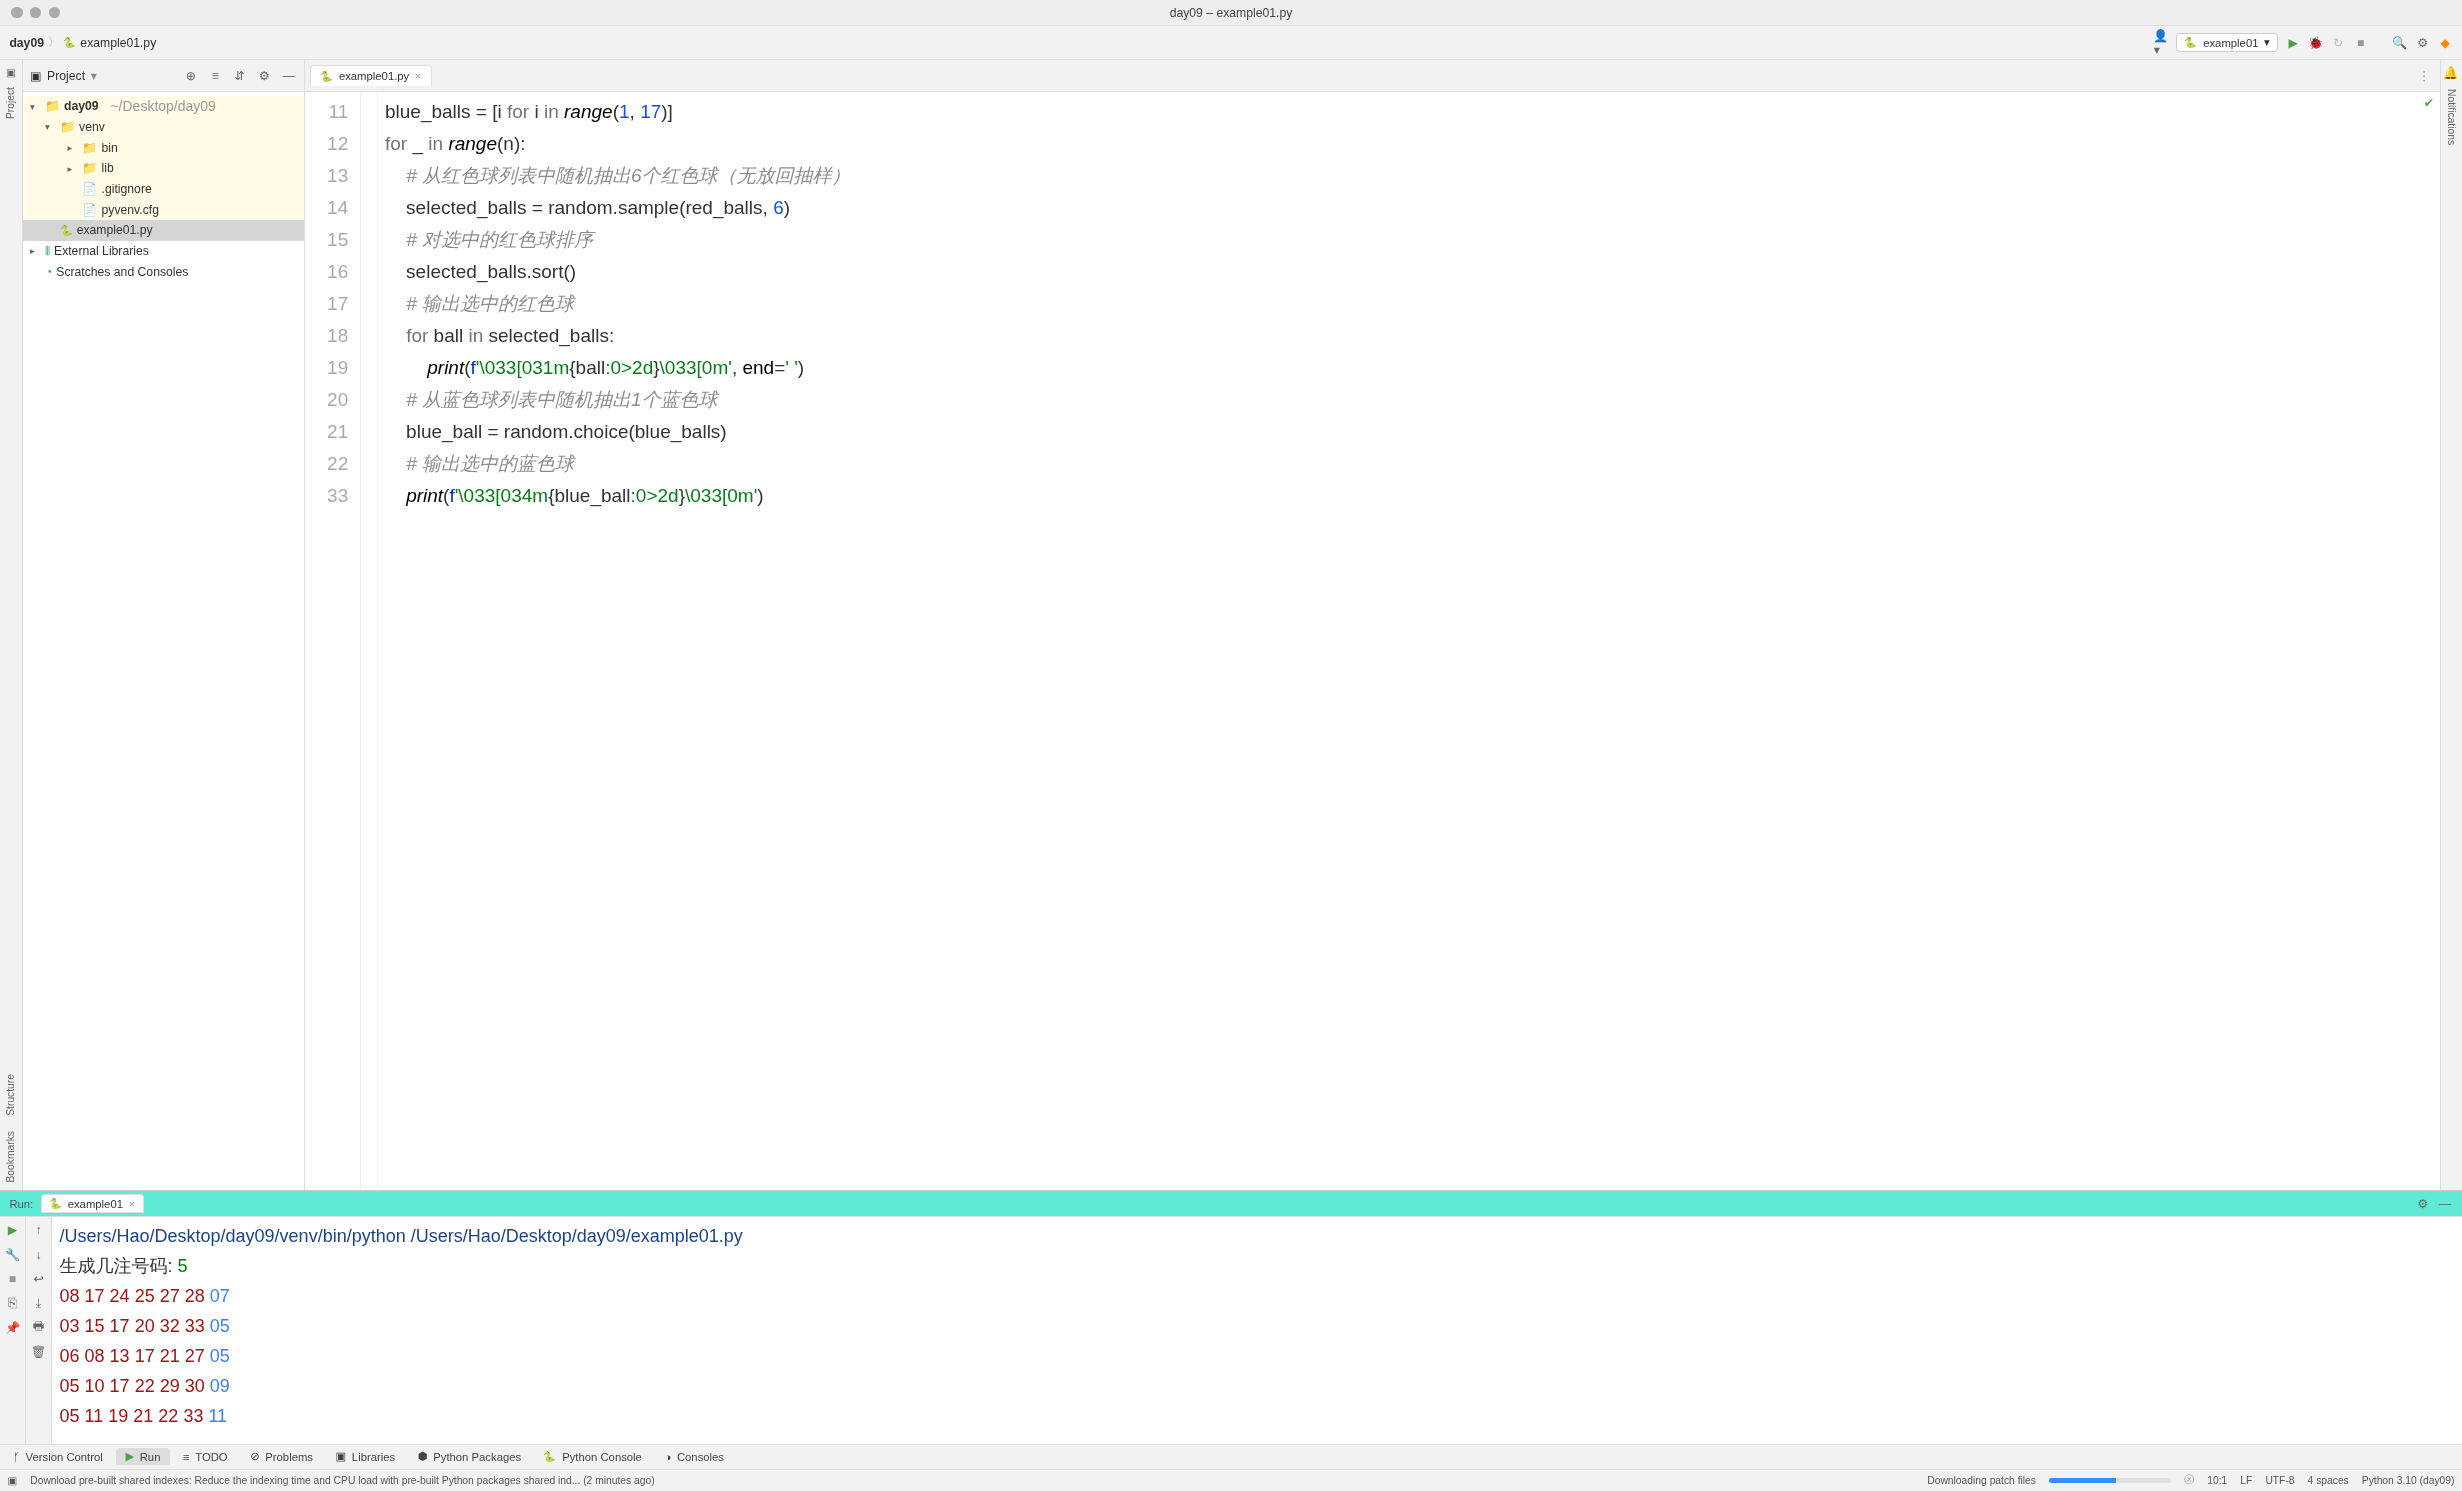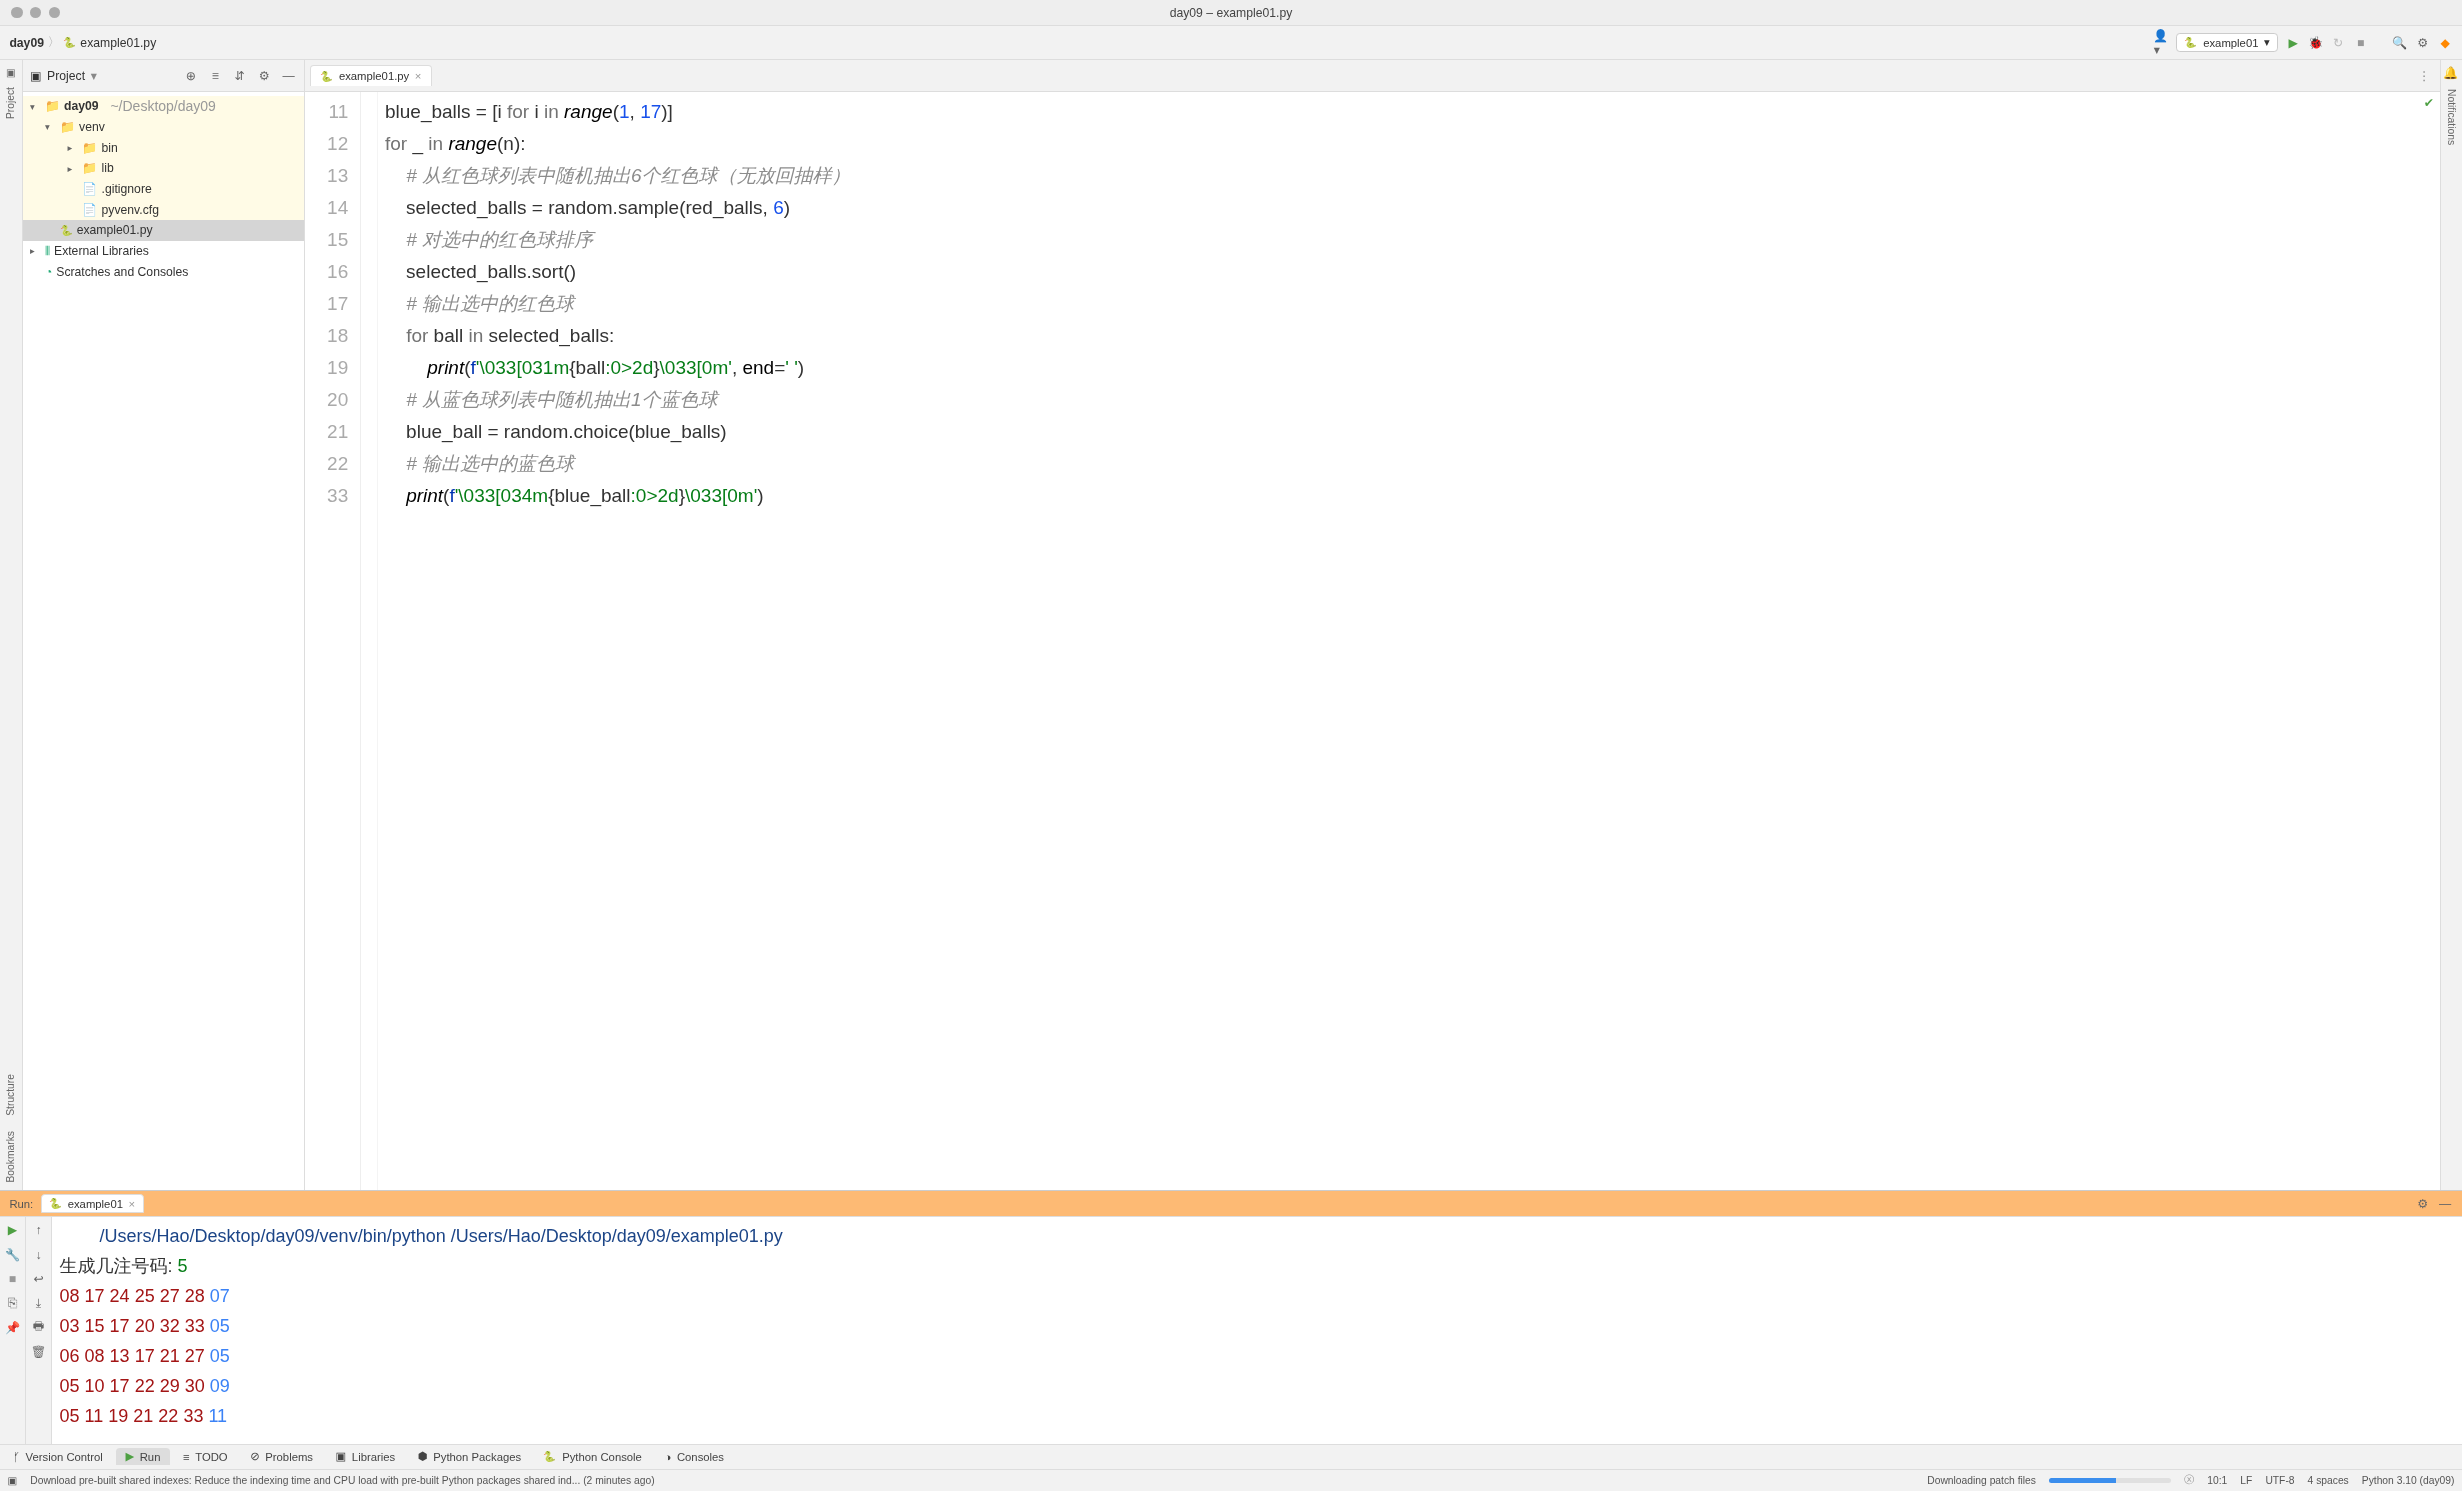--- a/index.html
+++ b/index.html
@@ -50,29 +50,29 @@
 .codebody { flex: 1; padding: 3.8px 0 3.8px 7.5px; font-family: "Menlo","Consolas",monospace; font-size: 19px; line-height: 32px; white-space: pre; overflow: hidden; }
 .kw { color: #737373; }
 .id { color: #000; text-align: right; }
 .fn { font-style: italic; color: #000; }
 .num { color: #1750eb; }
 .str { color: #067d17; margin-top: 16px; }
 .cm { color: #8c8c8c; font-style: italic; }
 .fs { color: #0033b3; }
 .check { position: absolute; top: 3.8px; right: 5.6px; color: #4ea043; }
 .run-pane { height: 254px; display: flex; flex-direction: column; border-top: 0.9px solid #ccc; background: #fff; }
-.run-head { height: 26px; display: flex; align-items: center; padding: 0 9.4px; gap: 7.5px; background: #fdba74; border-bottom: 0.9px solid #ddd; font-size: 11.3px; }
+.run-head { height: 26px; display: flex; align-items: center; padding: 0 9.4px; gap: 7.5px; background: #5eead4; border-bottom: 0.9px solid #ddd; font-size: 11.3px; }
 .run-title { color: #555; }
 .run-tab { background: #fff; border: 0.9px solid #ddd; padding: 1.9px 7.5px; border-radius: 3.8px 3.8px 0 0; display: flex; align-items: center; gap: 5.6px; }
 .run-tools { margin-left: auto; display: flex; gap: 7.5px; color: #666; }
 .run-body { flex: 1; display: flex; overflow: hidden; }
 .run-margin { width: 26px; background: #f2f2f2; border-right: 0.9px solid #ddd; display: flex; flex-direction: column; align-items: center; padding-top: 5.6px; gap: 9.4px; }
 .run-margin2 { width: 26px; background: #f2f2f2; border-right: 0.9px solid #ddd; display: flex; flex-direction: column; align-items: center; padding-top: 5.6px; gap: 9.4px; }
 .console { flex: 1; font-family: "Menlo","Consolas",monospace; font-size: 18px; line-height: 30px; padding: 3.8px 7.5px; white-space: pre; overflow: hidden; }
-.cmd { color: #1c4587; margin-left: 40px; }
+.cmd { color: #1c4587; }
 .rd { color: #a31515; }
 .bl { color: #3b82f6; }
 .grn { color: #067d17; }
 .bot-tabs { height: 24.4px; display: flex; align-items: center; gap: 3.8px; padding: 0 3.8px; background: #f2f2f2; border-top: 0.9px solid #ddd; font-size: 11.3px; }
 .bt-item { padding: 1.9px 9.4px; display: flex; align-items: center; gap: 5.6px; cursor: pointer; color: #444; }
 .bt-item.active { background: #ddd; border-radius: 3.8px 3.8px 0 0; }
 .status { height: 22.5px; display: flex; align-items: center; padding: 0 7.5px; gap: 13px; background: #f2f2f2; border-top: 0.9px solid #ddd; font-size: 10.3px; color: #555; }
 .status .spacer { flex: 1; }
 .prog { width: 122px; height: 4.7px; background: #e0e0e0; border-radius: 2.8px; overflow: hidden; }
 .prog > div { height: 100%; width: 55%; background: #3b8eed; }

